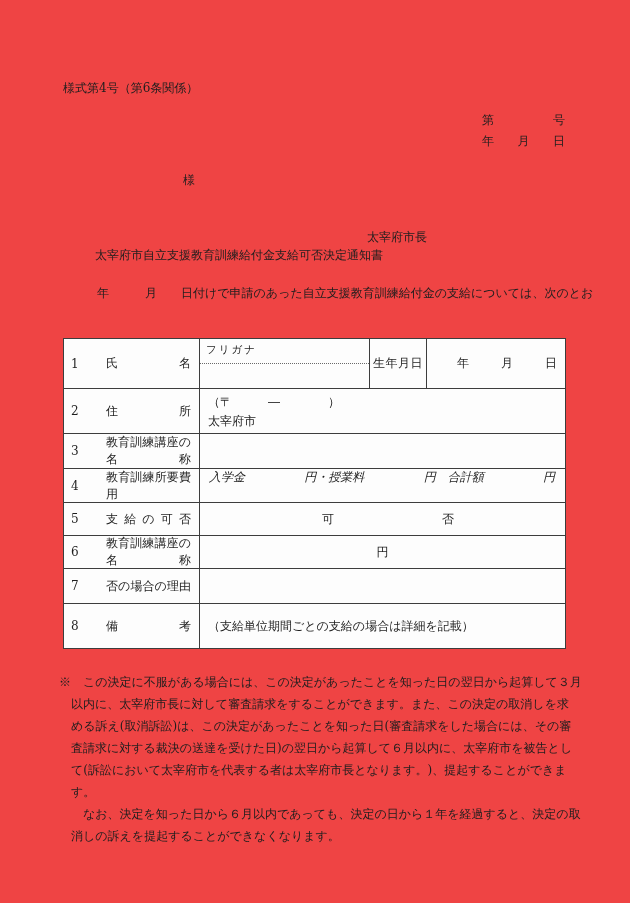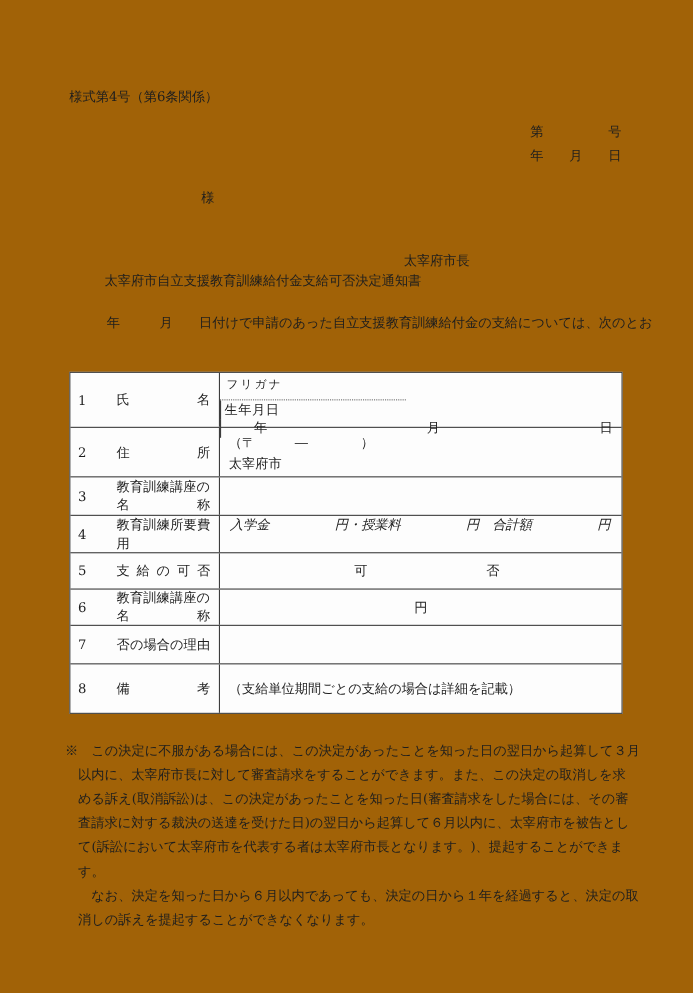--- a/index.html
+++ b/index.html
@@ -4,21 +4,21 @@
 <style>
   html, body {
     margin: 0;
     padding: 0;
     background: #fdfdfd;
   }
   .page {
     position: relative;
     width: 630px;
     height: 903px;
-    background: #a16207;
+    background: #ef4444;
     overflow: hidden;
     font-family: "DejaVu Serif", "Liberation Serif", serif;
     font-size: 12px;
     color: #1e1e1e;
     -webkit-font-smoothing: antialiased;
   }
   .abs { position: absolute; white-space: nowrap; }
 
   
   .form-code   { left: 63px;  top: 80px; }
@@ -63,21 +63,21 @@
     -moz-text-align-last: justify;
   }
   .content-cell {
     flex: 1;
     border-left: 1px solid #3d3d3d;
     box-sizing: border-box;
     position: relative;
   }
 
   
-  .name-area { display: flex; height: 100%; flex-direction: column; }
+  .name-area { display: flex; height: 100%; }
   .furigana-cell { width: 169px; flex: none; box-sizing: border-box; }
   .furigana-top {
     height: 25px;
     box-sizing: border-box;
     padding: 4px 6px 0;
     border-bottom: 1px dotted #6a6a6a;
     font-size: 10.5px;
     letter-spacing: 2px;
   }
   .birth-label-cell {

